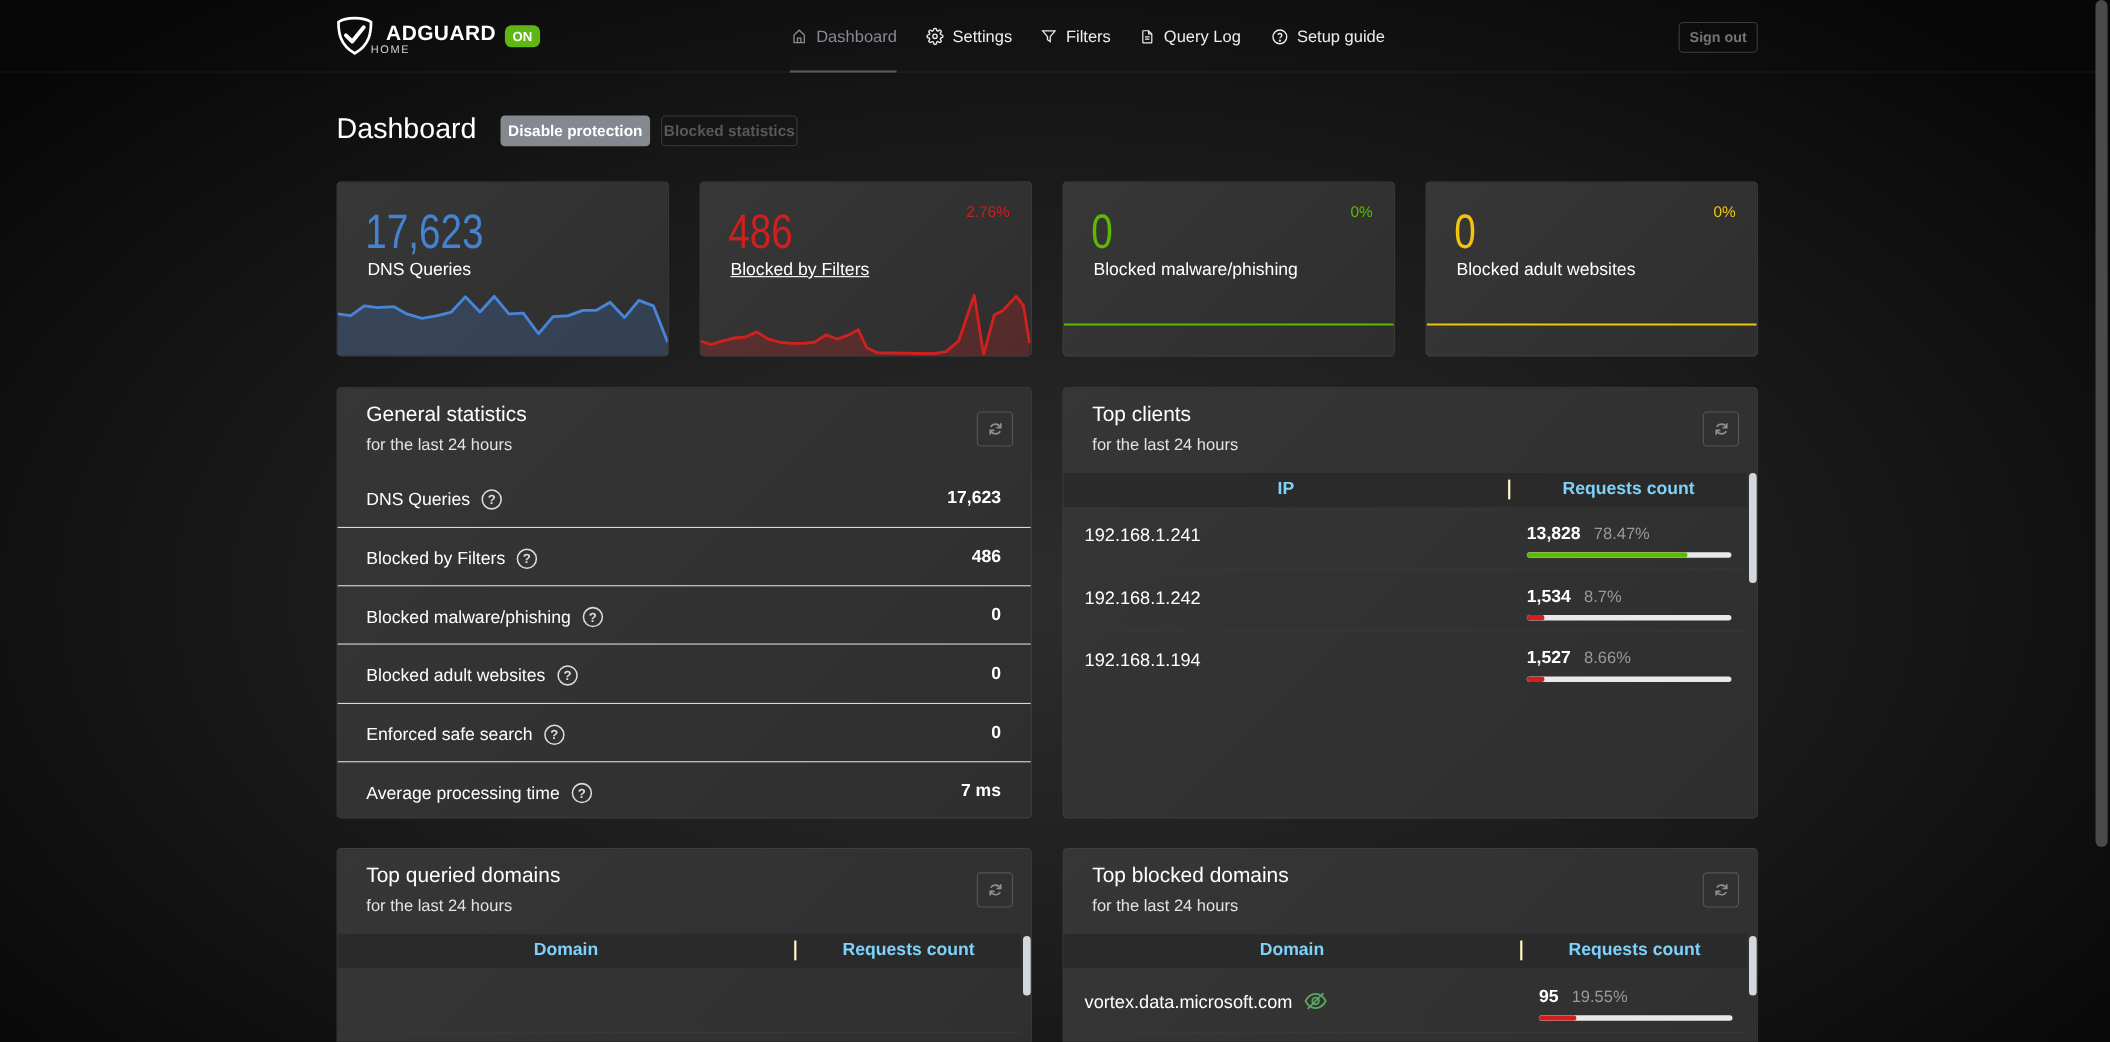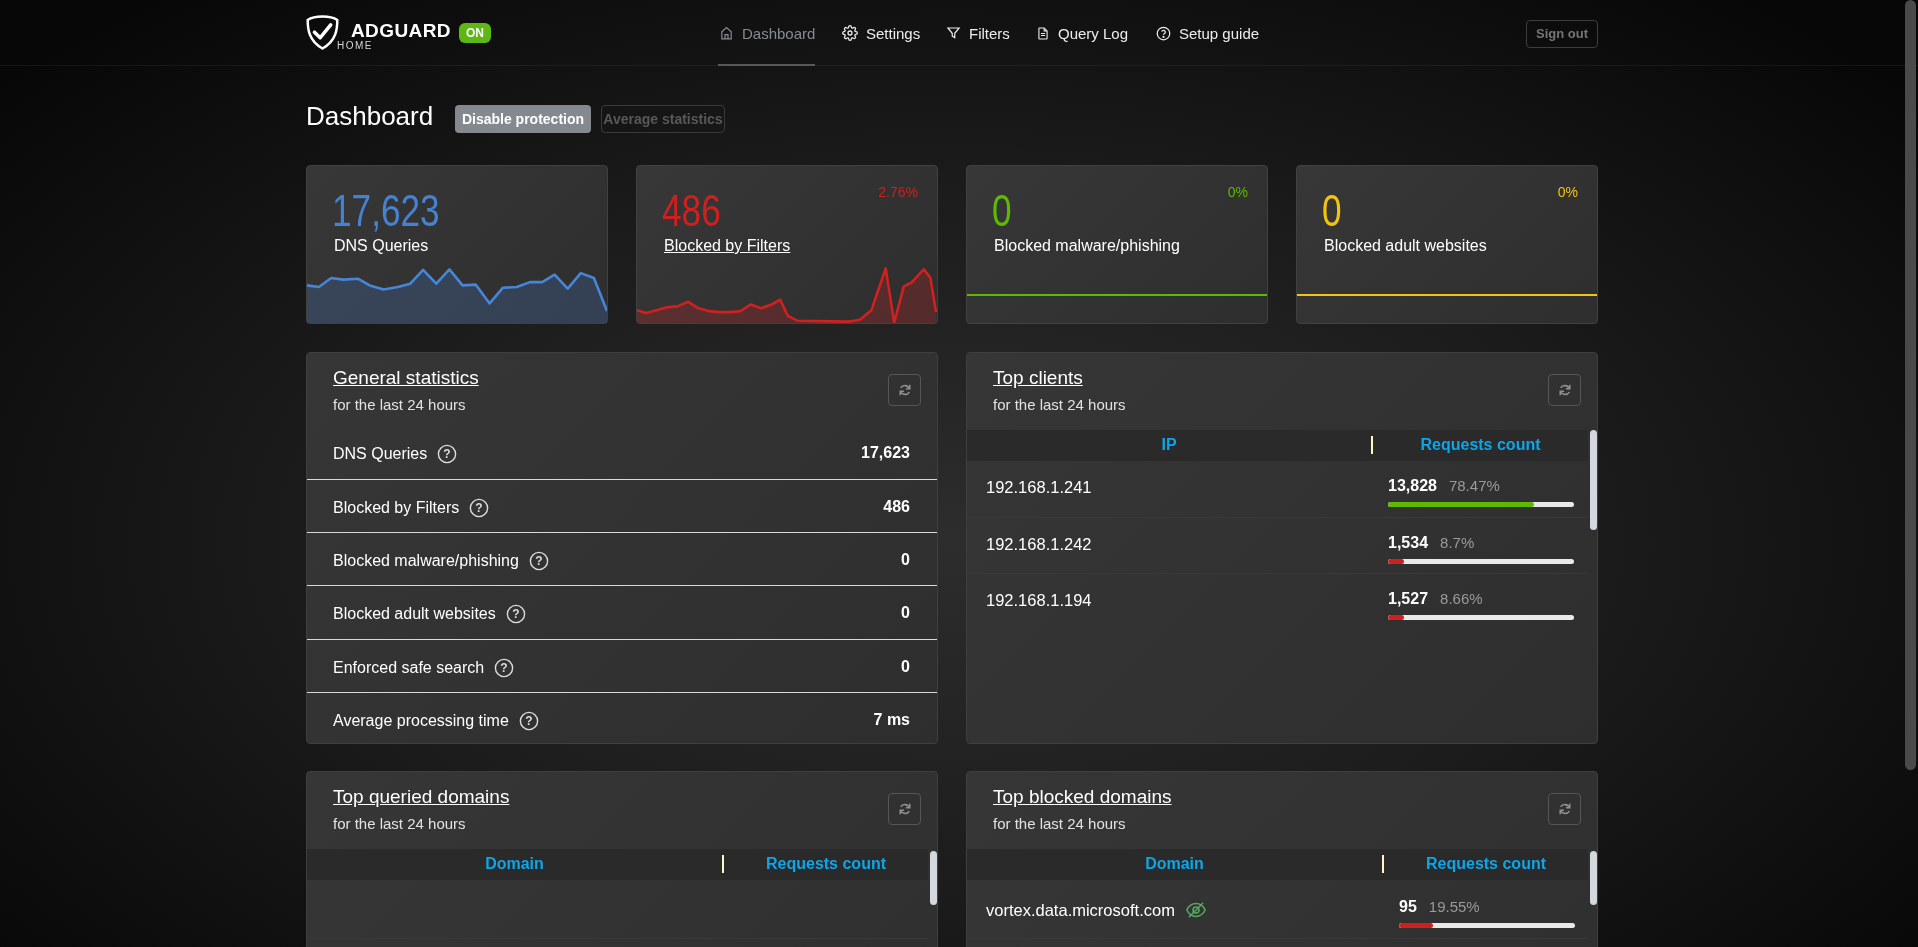--- a/index.html
+++ b/index.html
@@ -38,32 +38,32 @@
     background:linear-gradient(135deg,#373737 0%,#2e2e2e 100%);
     border:1px solid #414141; border-radius:4px; }
   .bignum { position:absolute; left:25px; top:23px; font-size:44px; transform:scaleX(0.80); transform-origin:0 0; line-height:1; }
   .cardlabel { position:absolute; left:27px; top:71px; font-size:16px; color:#fff; }
   .cardpct { position:absolute; top:18px; font-size:14px; }
   .chart { position:absolute; left:307px; top:267px; width:300px; height:56px; }
   
   .panel { position:absolute; width:632px;
     background:linear-gradient(135deg,#363636 0%,#2e2e2e 100%);
     border:1px solid #3f3f3f; border-radius:4px; }
-  .ptitle { position:absolute; left:26px; top:14px; font-size:19px; color:#fff;text-decoration:underline; }
+  .ptitle { position:absolute; left:26px; top:14px; font-size:19px; color:#fff; }
   .psub { position:absolute; left:26px; top:43px; font-size:15px; color:#e2e2e2; }
   .refreshbtn { position:absolute; left:581px; top:21px; width:33px; height:32px; border:1px solid #565656; border-radius:4px; }
   .refreshbtn svg { position:absolute; left:9px; top:8px; }
   
   .gsrow { position:absolute; left:0; width:630px; height:54px; border-top:1px solid #d9d9d9; }
   .gsrow.first { border-top:none; }
   .gslabel { position:absolute; left:26px; top:18px; font-size:16px; color:#fff; }
   .gsval { position:absolute; right:27px; top:18px; font-size:16px; font-weight:bold; color:#fff; }
   .qmark { display:inline-block; vertical-align:-5px; margin-left:10px; }
   
-  .thead { position:absolute; left:0; width:621px; height:31px; background:#2a2a2a; color:#0ea5e9; font-size:16px; font-weight:bold; }
+  .thead { position:absolute; left:0; width:621px; height:31px; background:#2a2a2a; color:#7dd3fc; font-size:16px; font-weight:bold; }
   .thead .c2 { border-left:2px solid #fef9c3; }
   .thead .c1, .thead .c2 { position:absolute; top:6px; text-align:center; }
   .trow { position:absolute; left:0; width:621px; height:56px; border-top:1px solid #393939; }
   .trow.first { border-top:none; }
   .tdomain { position:absolute; left:19px; top:17px; font-size:16.5px; color:#fff; }
   .tcount { position:absolute; top:16px; font-size:16px; color:#fff; font-weight:bold; }
   .tpct { font-size:15px; color:#9a9a9a; font-weight:normal; margin-left:12px; }
   .tbar { position:absolute; top:41px; width:186px; height:5px; background:#e9e9e9; border-radius:2.5px; overflow:hidden; }
   .tbar i { display:block; height:5px; border-radius:2.5px; }
   .scrollthumb { position:absolute; width:7px; background:#d3d7de; border-radius:3.5px; }
@@ -117,21 +117,21 @@
         <path d="M9.1 9a3 3 0 0 1 5.8 1c0 2-3 2.4-3 4"></path>
         <circle cx="12" cy="17.4" r="0.7" fill="#ededed"></circle>
       </svg>
     <span>Setup guide</span>
   </div>
   <div id="signout">Sign out</div>
 </div>
 
 <div id="h1">Dashboard</div>
 <div class="btn1">Disable protection</div>
-<div class="btn2">Average statistics</div>
+<div class="btn2">Blocked statistics</div>
 
 <div class="card" style="left:306px">
   <div class="bignum" style="color:#4682d2">17,623</div>
   <div class="cardlabel">DNS Queries</div>
 </div>
 <svg class="chart" style="left:307px" viewBox="0 0 300 56" preserveAspectRatio="none">
   <polygon fill="rgba(70,127,207,0.24)" points="0,18.4 11.9,20 24.2,11 36.5,12.6 51.3,11.8 62.8,18.4 76.7,22.5 90.7,20 103.3,16.7 116.1,2.8 129.3,16.7 142.4,2.4 155.6,18.4 168.7,17.6 182.6,36.4 195.8,20.8 209.8,20 222.9,15.1 235.2,15.1 247.6,7.7 260.7,21.7 273.8,6.1 286.9,11 300,44 300,56 0,56"></polygon>
   <polyline fill="none" stroke="#4685d7" stroke-width="2.6" stroke-linejoin="round" points="0,18.4 11.9,20 24.2,11 36.5,12.6 51.3,11.8 62.8,18.4 76.7,22.5 90.7,20 103.3,16.7 116.1,2.8 129.3,16.7 142.4,2.4 155.6,18.4 168.7,17.6 182.6,36.4 195.8,20.8 209.8,20 222.9,15.1 235.2,15.1 247.6,7.7 260.7,21.7 273.8,6.1 286.9,11 300,44"></polyline>
 </svg>
 

